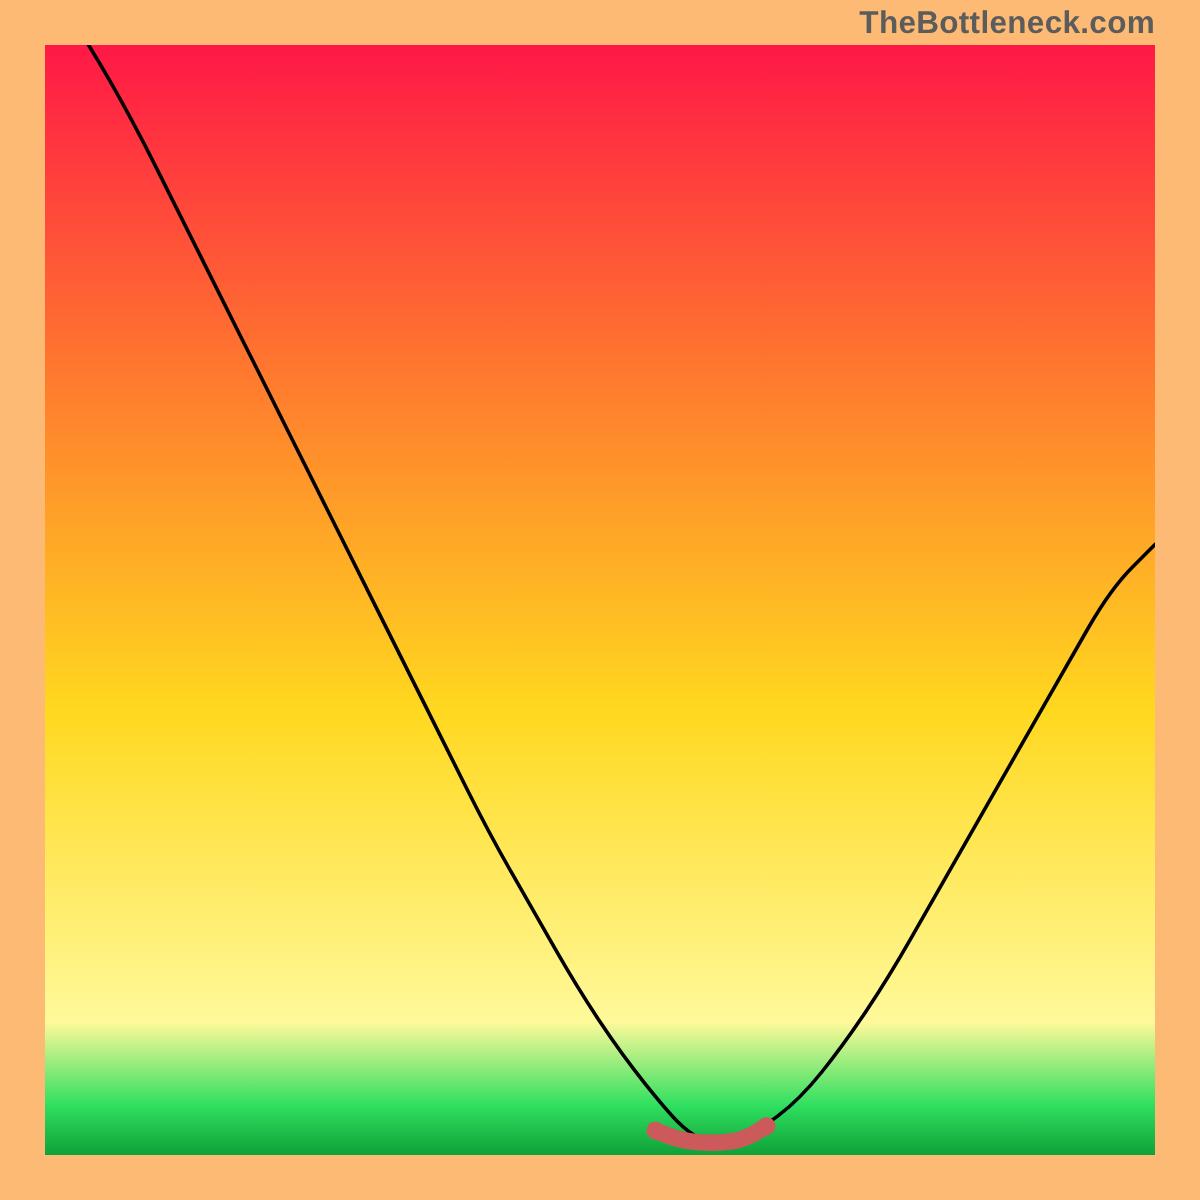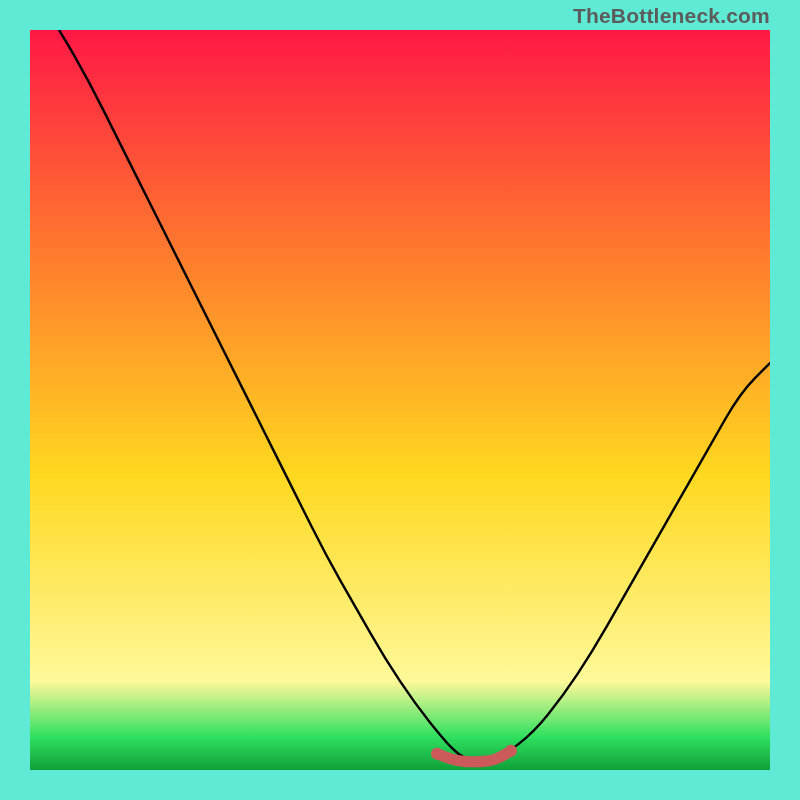--- a/index.html
+++ b/index.html
@@ -7,21 +7,21 @@
     padding: 0;
     width: 800px;
     height: 800px;
     background: #000;
     overflow: hidden;
     font-family: Arial, Helvetica, sans-serif;
   }
   .frame {
     position: absolute;
     inset: 0;
-    background: #5eead4;
+    background: #fdba74;
   }
   .plot {
     position: absolute;
     left: 30px;
     top: 30px;
     width: 740px;
     height: 740px;
   }
   .attribution {
     position: absolute;

